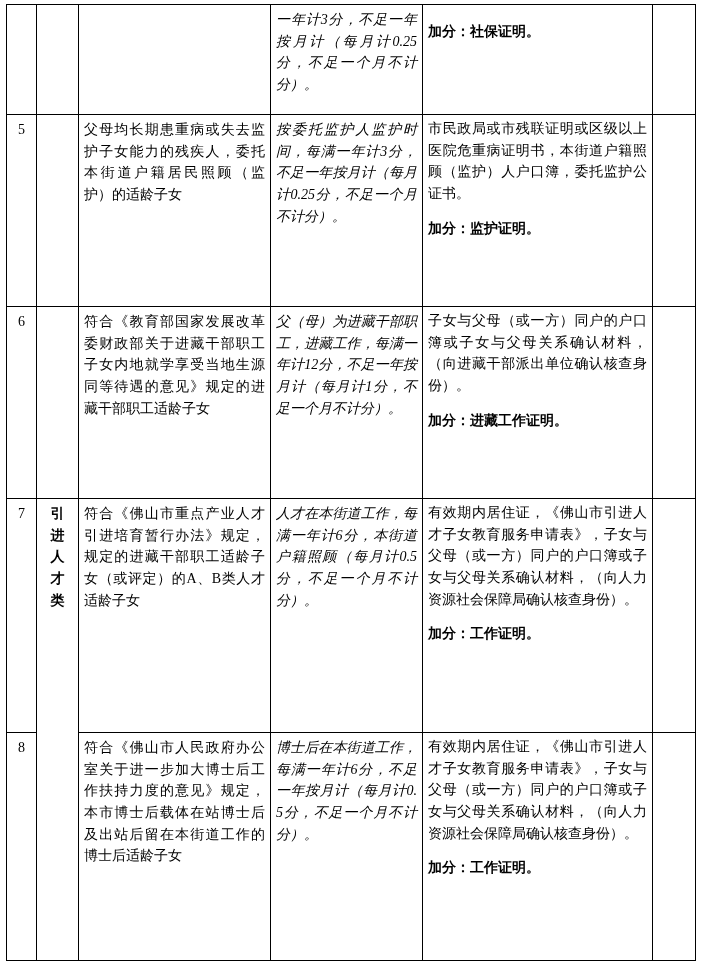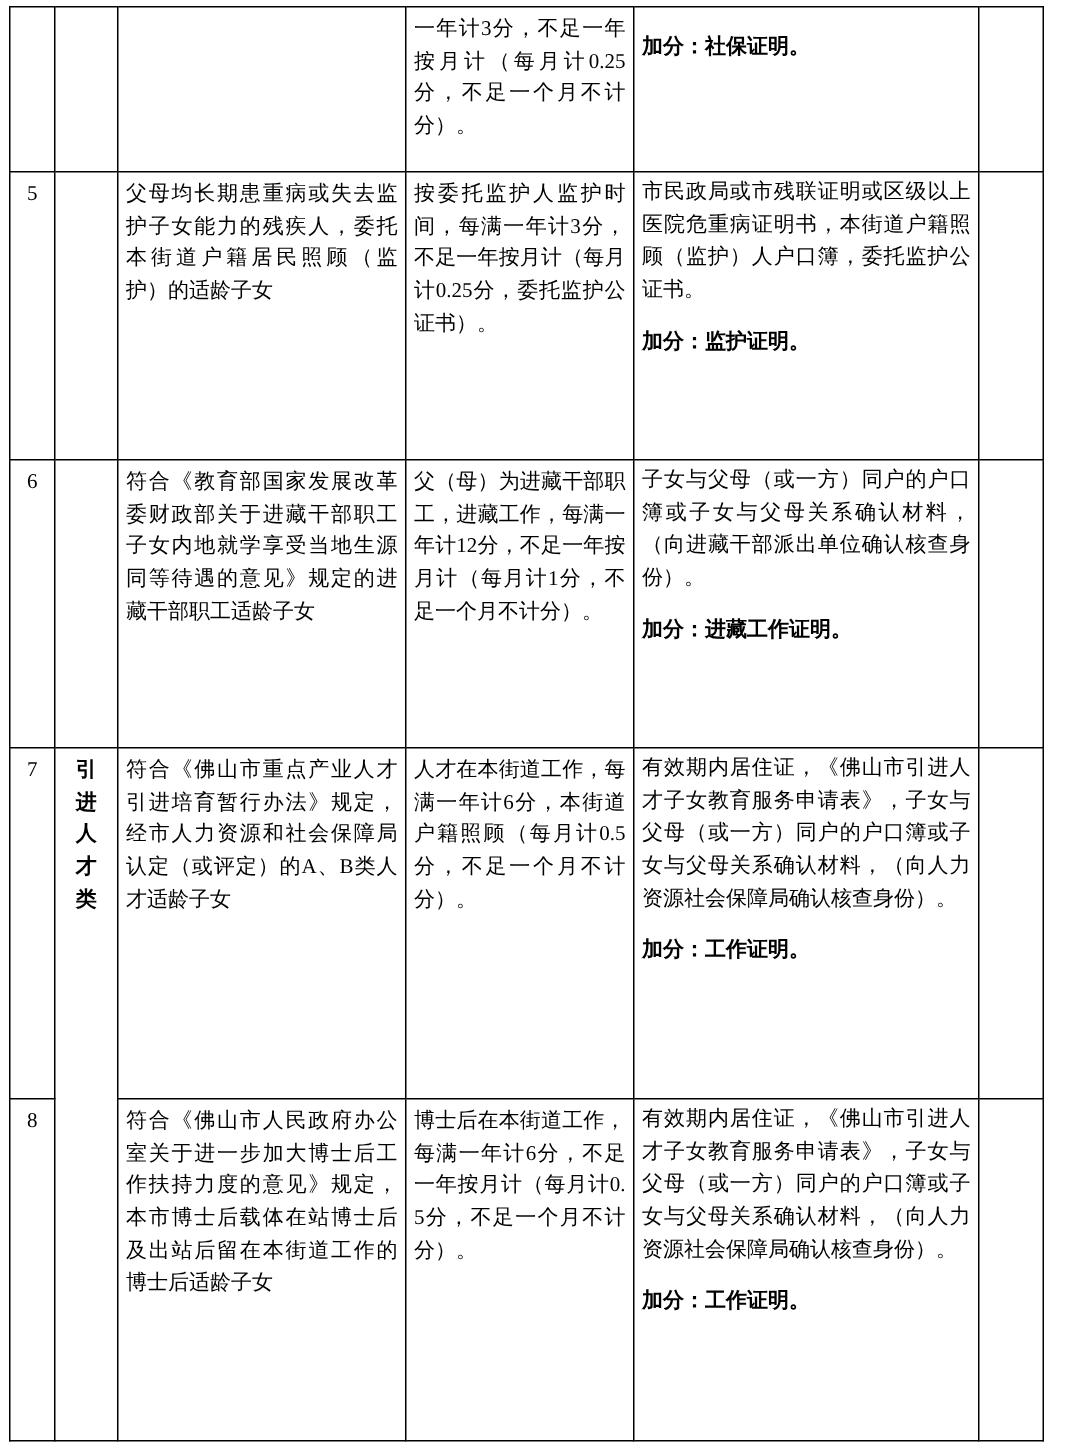--- a/index.html
+++ b/index.html
@@ -70,20 +70,21 @@
     text-align: justify;
     text-justify: inter-ideograph;
     vertical-align: middle;
   }
   td.score-cell {
     font-size: 14px;
     line-height: 1.75;
     text-align: justify;
     text-justify: inter-ideograph;
     vertical-align: middle;
+    font-style: italic;
   }
   td.proof-cell {
     font-size: 14px;
     line-height: 1.7;
     text-align: justify;
     text-justify: inter-ideograph;
     vertical-align: top;
   }
   td.blank-cell { }
   .bonus {
@@ -117,21 +118,21 @@
           <span class="proof-body"></span>
           <span class="bonus">加分：社保证明。</span>
         </td>
         <td class="blank-cell"></td>
       </tr>
 
       <tr style="height:192px;">
         <td class="index-cell">5</td>
         <td class="group-cell"></td>
         <td class="item-cell">父母均长期患重病或失去监护子女能力的残疾人，委托本街道户籍居民照顾（监护）的适龄子女</td>
-        <td class="score-cell">按委托监护人监护时间，每满一年计3分，不足一年按月计（每月计0.25分，委托监护公证书）。</td>
+        <td class="score-cell">按委托监护人监护时间，每满一年计3分，不足一年按月计（每月计0.25分，不足一个月不计分）。</td>
         <td class="proof-cell">
           <span class="proof-body">市民政局或市残联证明或区级以上医院危重病证明书，本街道户籍照顾（监护）人户口簿，委托监护公证书。</span>
           <span class="bonus">加分：监护证明。</span>
         </td>
         <td class="blank-cell"></td>
       </tr>
 
       <tr style="height:192px;">
         <td class="index-cell">6</td>
         <td class="group-cell"></td>
@@ -142,21 +143,21 @@
           <span class="bonus">加分：进藏工作证明。</span>
         </td>
         <td class="blank-cell"></td>
       </tr>
 
       <tr style="height:234px;">
         <td class="index-cell">7</td>
         <td class="group-cell" rowspan="2">
           <span class="vwrap">引进人才类</span>
         </td>
-        <td class="item-cell">符合《佛山市重点产业人才引进培育暂行办法》规定，经市人力资源和社会保障局认定（或评定）的A、B类人才适龄子女</td>
+        <td class="item-cell">符合《佛山市重点产业人才引进培育暂行办法》规定，规定的进藏干部职工适龄子女（或评定）的A、B类人才适龄子女</td>
         <td class="score-cell">人才在本街道工作，每满一年计6分，本街道户籍照顾（每月计0.5分，不足一个月不计分）。</td>
         <td class="proof-cell">
           <span class="proof-body">有效期内居住证，《佛山市引进人才子女教育服务申请表》，子女与父母（或一方）同户的户口簿或子女与父母关系确认材料，（向人力资源社会保障局确认核查身份）。</span>
           <span class="bonus">加分：工作证明。</span>
         </td>
         <td class="blank-cell"></td>
       </tr>
 
       <tr style="height:228px;">
         <td class="index-cell">8</td>

